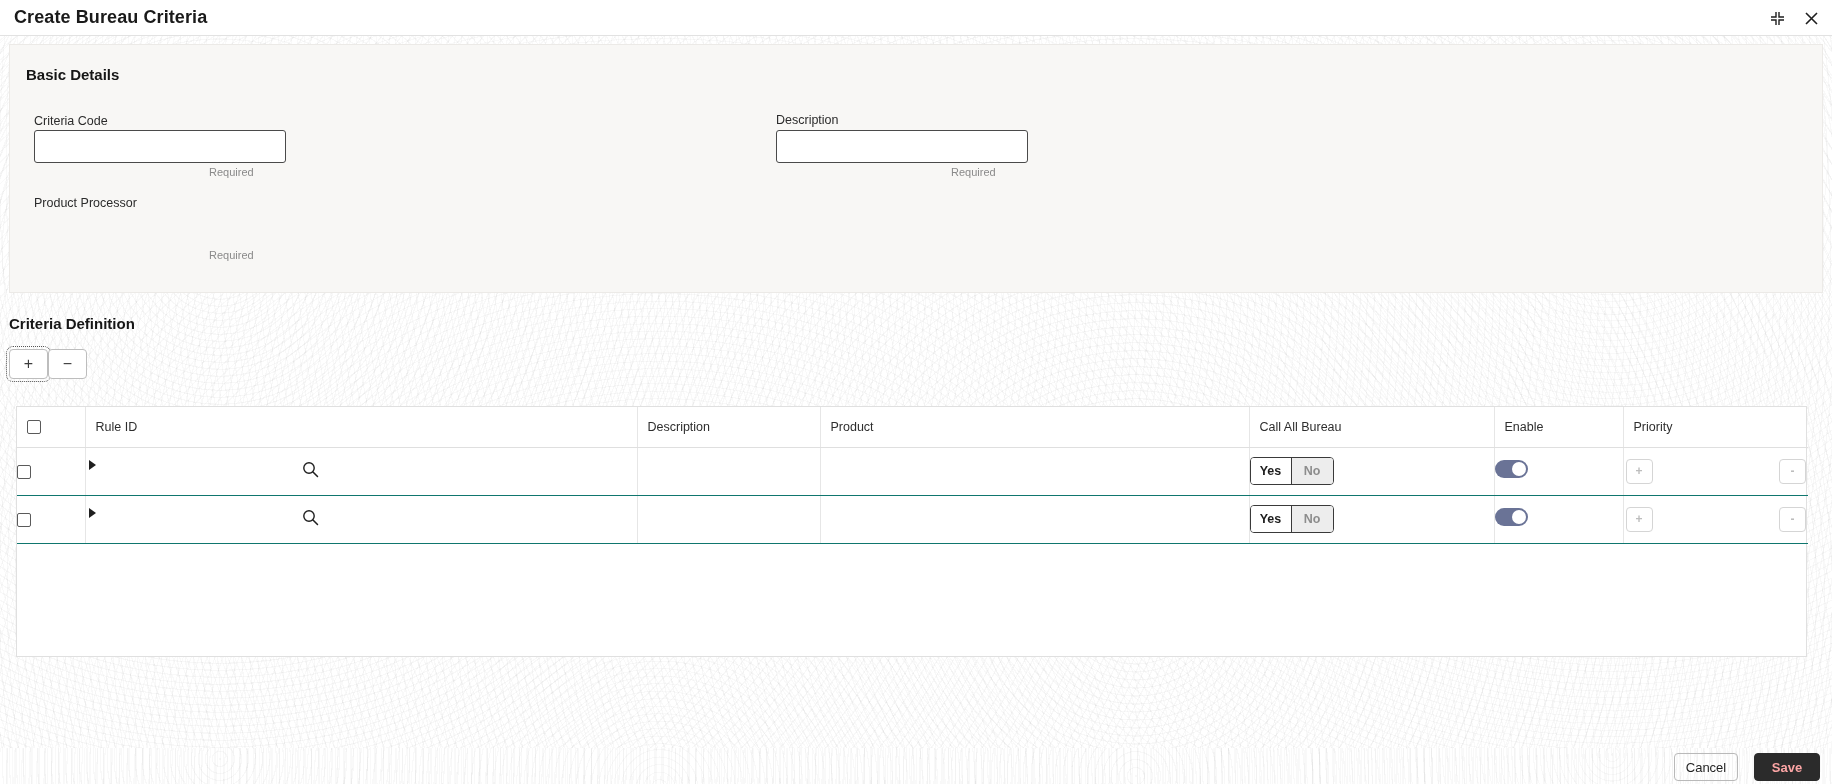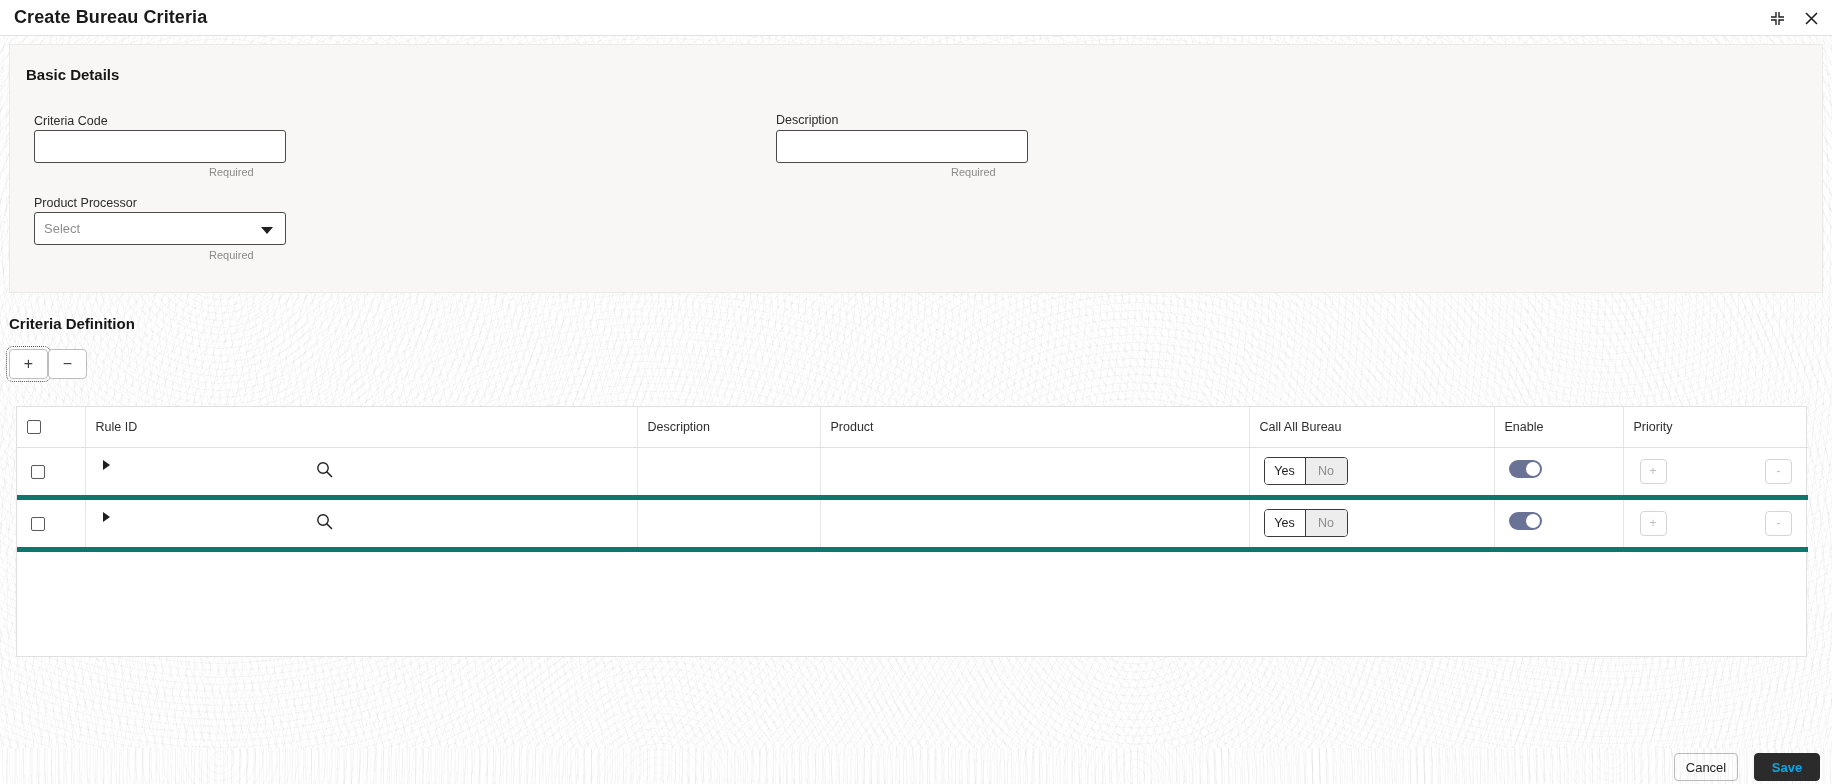--- a/index.html
+++ b/index.html
@@ -137,24 +137,25 @@
     height: 40px;
     text-align: left;
     font-size: 12.5px; font-weight: normal; color: #2e2e2e;
     padding: 0 10px;
     border-bottom: 1px solid #dfdfdf;
     border-right: 1px solid #e6e6e6;
     vertical-align: middle;
   }
   table.grid td {
     height: 47px;
-    padding: 0 14px;
-    border-bottom: 5px solid #0f766e;
+    padding: 0 0;
+    border-bottom: 1px solid #0f766e;
     border-right: 1px solid #e6e6e6;
     vertical-align: middle;
+    font-weight: bold;
   }
   table.grid th:last-child, table.grid td:last-child { border-right: 0; }
 
   .col-chk   { width: 68px; }
   .col-rule  { width: 552px; }
   .col-desc  { width: 183px; }
   .col-prio  { width: 429px; }
   .col-bureau{ width: 245px; }
   .col-enable{ width: 129px; }
   .col-act   { width: 185px; }
@@ -244,21 +245,21 @@
   #cancel-button {
     right: 94px; width: 64px;
     background: transparent;
     border: 1px solid #b9b9b9;
     color: #1f1f1f;
   }
   #save-button {
     right: 12px; width: 66px;
     background: #2b2b2b;
     border: 1px solid #2b2b2b;
-    color: #0ea5e9;
+    color: #fca5a5;
     font-weight: bold;
   }
 </style>
 </head>
 <body>
 
 <div class="titlebar">
   <div class="title-text">Create Bureau Criteria</div>
 
   <div class="win-btn" id="btn-collapse">
@@ -288,24 +289,20 @@
     </div>
     <div class="req" style="left:199px; top:121px;">Required</div>
 
     <div class="field-label" style="left:766px; top:68px;">Description</div>
     <div class="txtbox" style="left:766px; top:85px; width:252px;">
       <input type="text" placeholder="" style="">
     </div>
     <div class="req" style="left:941px; top:121px;">Required</div>
 
     <div class="field-label" style="left:24px; top:151px;">Product Processor</div>
-    <div class="selectbox" style="left:24px; top:167px;">
-      <div class="sel-val">Select</div>
-      <div class="caret"></div>
-    </div>
     <div class="req" style="left:199px; top:204px;">Required</div>
   </div>
 
   <div class="section-title" id="criteria-title">Criteria Definition</div>
 
   <div class="sq-btn" id="add-row-button">
     <span>+</span>
   </div>
   <div class="sq-btn" id="remove-row-button">
     <span>−</span>

